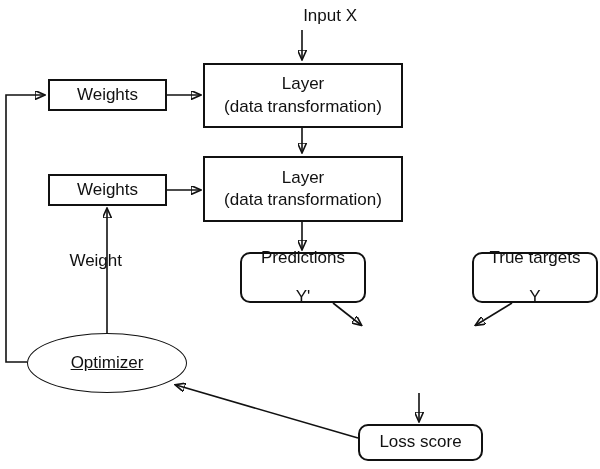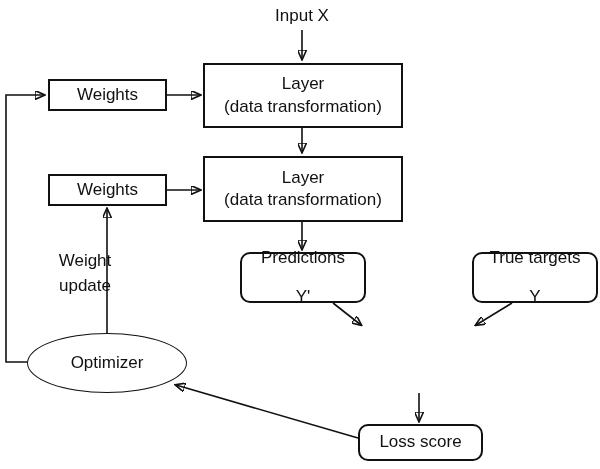--- a/index.html
+++ b/index.html
@@ -39,37 +39,37 @@
     justify-content: center;
     text-align: center;
     font-size: 17px;
     line-height: 1.32;
   }
   .node.rounded { border-radius: 10px; gap: 16px; }
   .node.ellipse { border-radius: 50%; border-width: 1.7px; }
   .label {
     position: absolute;
     box-sizing: border-box;
-    text-align: center;
+    text-align: right;
     font-size: 17px;
     line-height: 1.45;
     background: transparent;
   }
   
   #input-x       { left: 247px; top: 4px;   width: 110px; }
   #weights-1     { left: 48px;  top: 79px;  width: 119px; height: 32px; }
   #weights-2     { left: 48px;  top: 174px; width: 119px; height: 32px; }
   #layer-1       { left: 203px; top: 63px;  width: 200px; height: 65px; }
   #layer-2       { left: 203px; top: 156px; width: 200px; height: 66px; }
   #predictions   { left: 240px; top: 252px; width: 126px; height: 51px; }
   #true-targets  { left: 472px; top: 252px; width: 126px; height: 51px; }
   #loss-function { left: 340px; top: 331px; width: 159px; height: 62px; }
-  #optimizer     { left: 27px;  top: 333px; width: 160px; height: 60px; }
+  #optimizer     { left: 27px;  top: 333px; width: 160px; height: 60px; text-decoration: underline; }
   #loss-score    { left: 358px; top: 424px; width: 125px; height: 37px; }
-  #weight-update { left: 33px;  top: 249px; width: 104px; }
+  #weight-update { left: 18px;  top: 249px; width: 104px; }
 </style>
 </head>
 <body>
 
 <div class="canvas" style="--ink: #111111; --bg: #ffffff;">
 
   <svg class="edges" viewBox="0 0 600 469">
     <defs>
       <marker id="arrow" markerWidth="11" markerHeight="9" refX="9" refY="4.5" orient="auto" markerUnits="userSpaceOnUse">
         <path d="M0,0 L10,4.5 L0,9 Z" fill="#111111"></path>
@@ -124,16 +124,15 @@
   <div class="node ellipse" id="optimizer">
     <span>Optimizer</span>
   </div>
 
   <div class="node rounded" id="loss-score">
     <span>Loss score</span>
   </div>
 
   <div class="label" id="weight-update">
     <div>Weight</div>
-    <div>update</div>
   </div>
 
 </div>
 
 </body></html>

